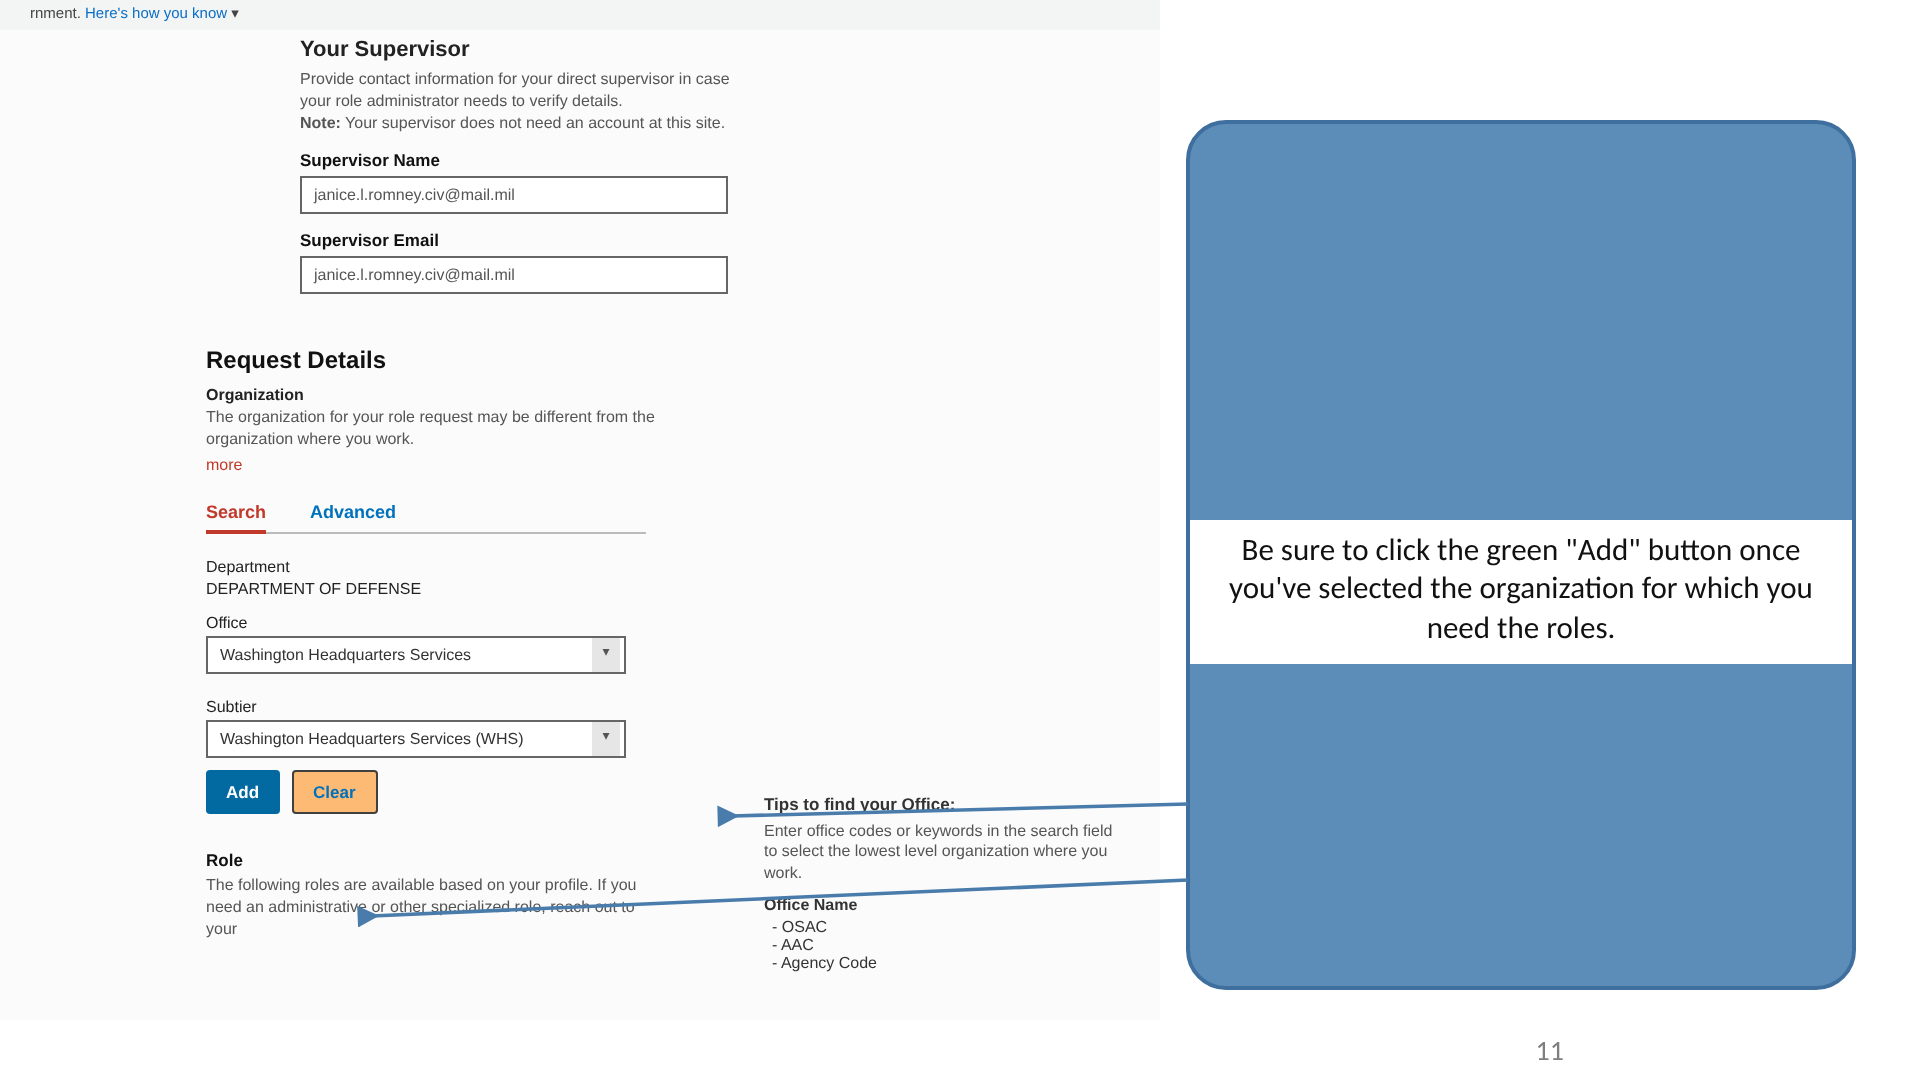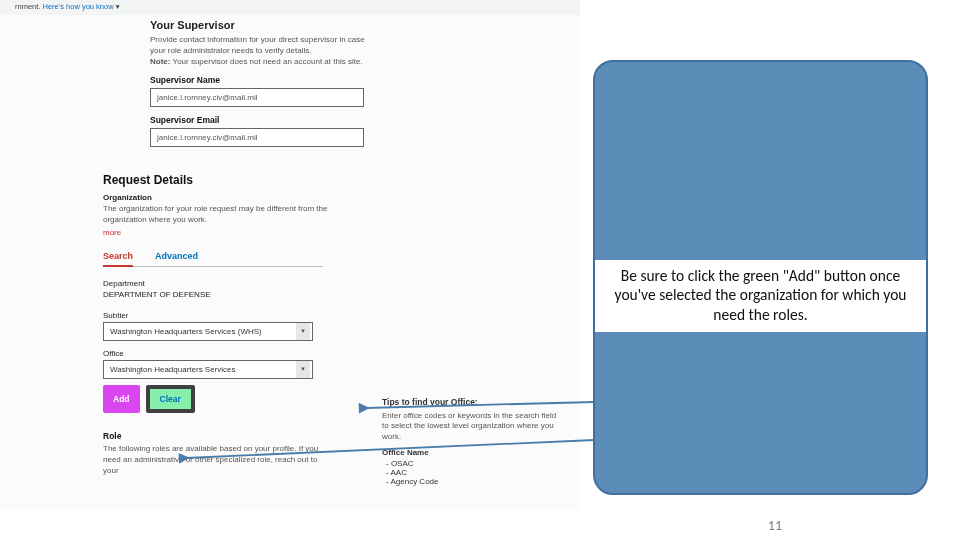--- a/index.html
+++ b/index.html
@@ -146,22 +146,22 @@
     gap: 6px;
   }
   .btn {
     font-size: 8.5px;
     font-weight: 600;
     padding: 5px 10px;
     border-radius: 2px;
     cursor: pointer;
     border: none;
   }
-  .btn-add { background: #d946ef; color: #fff; }
-  .btn-clear { background: #86efac; color: #0071bc; border: 4px solid #404040; }
+  .btn-add { background: #0369a1; color: #fff; }
+  .btn-clear { background: #fdba74; color: #0071bc; border: 1px solid #404040; }
   .role-block { margin-top: 18px; }
   .tips-panel {
     position: absolute;
     left: 382px;
     top: 397px;
     width: 178px;
     font-size: 8px;
     color: #333;
   }
   .tips-panel .thead {
@@ -253,32 +253,32 @@
           <div class="tab other">Advanced</div>
         </div>
         <div class="tab-divider"></div>
       </div>
 
       <div class="dept-block">
         <div class="label-sm">Department</div>
         <div class="val-sm">DEPARTMENT OF DEFENSE</div>
       </div>
 
+      <div class="dept-block" style="margin-top:8px">
+        <div class="label-sm">Office</div>
+        <div class="select-wrap">
+          <div class="select">Washington Headquarters Services</div>
+          <div class="select-caret">▾</div>
+        </div>
+      </div>
+
       <div class="dept-block">
         <div class="label-sm">Subtier</div>
         <div class="select-wrap">
           <div class="select">Washington Headquarters Services (WHS)</div>
-          <div class="select-caret">▾</div>
-        </div>
-      </div>
-
-      <div class="dept-block" style="margin-top:8px">
-        <div class="label-sm">Office</div>
-        <div class="select-wrap">
-          <div class="select">Washington Headquarters Services</div>
           <div class="select-caret">▾</div>
         </div>
       </div>
 
       <div class="btn-row">
         <button class="btn btn-add">Add</button>
         <button class="btn btn-clear">Clear</button>
       </div>
 
       <div class="role-block">

